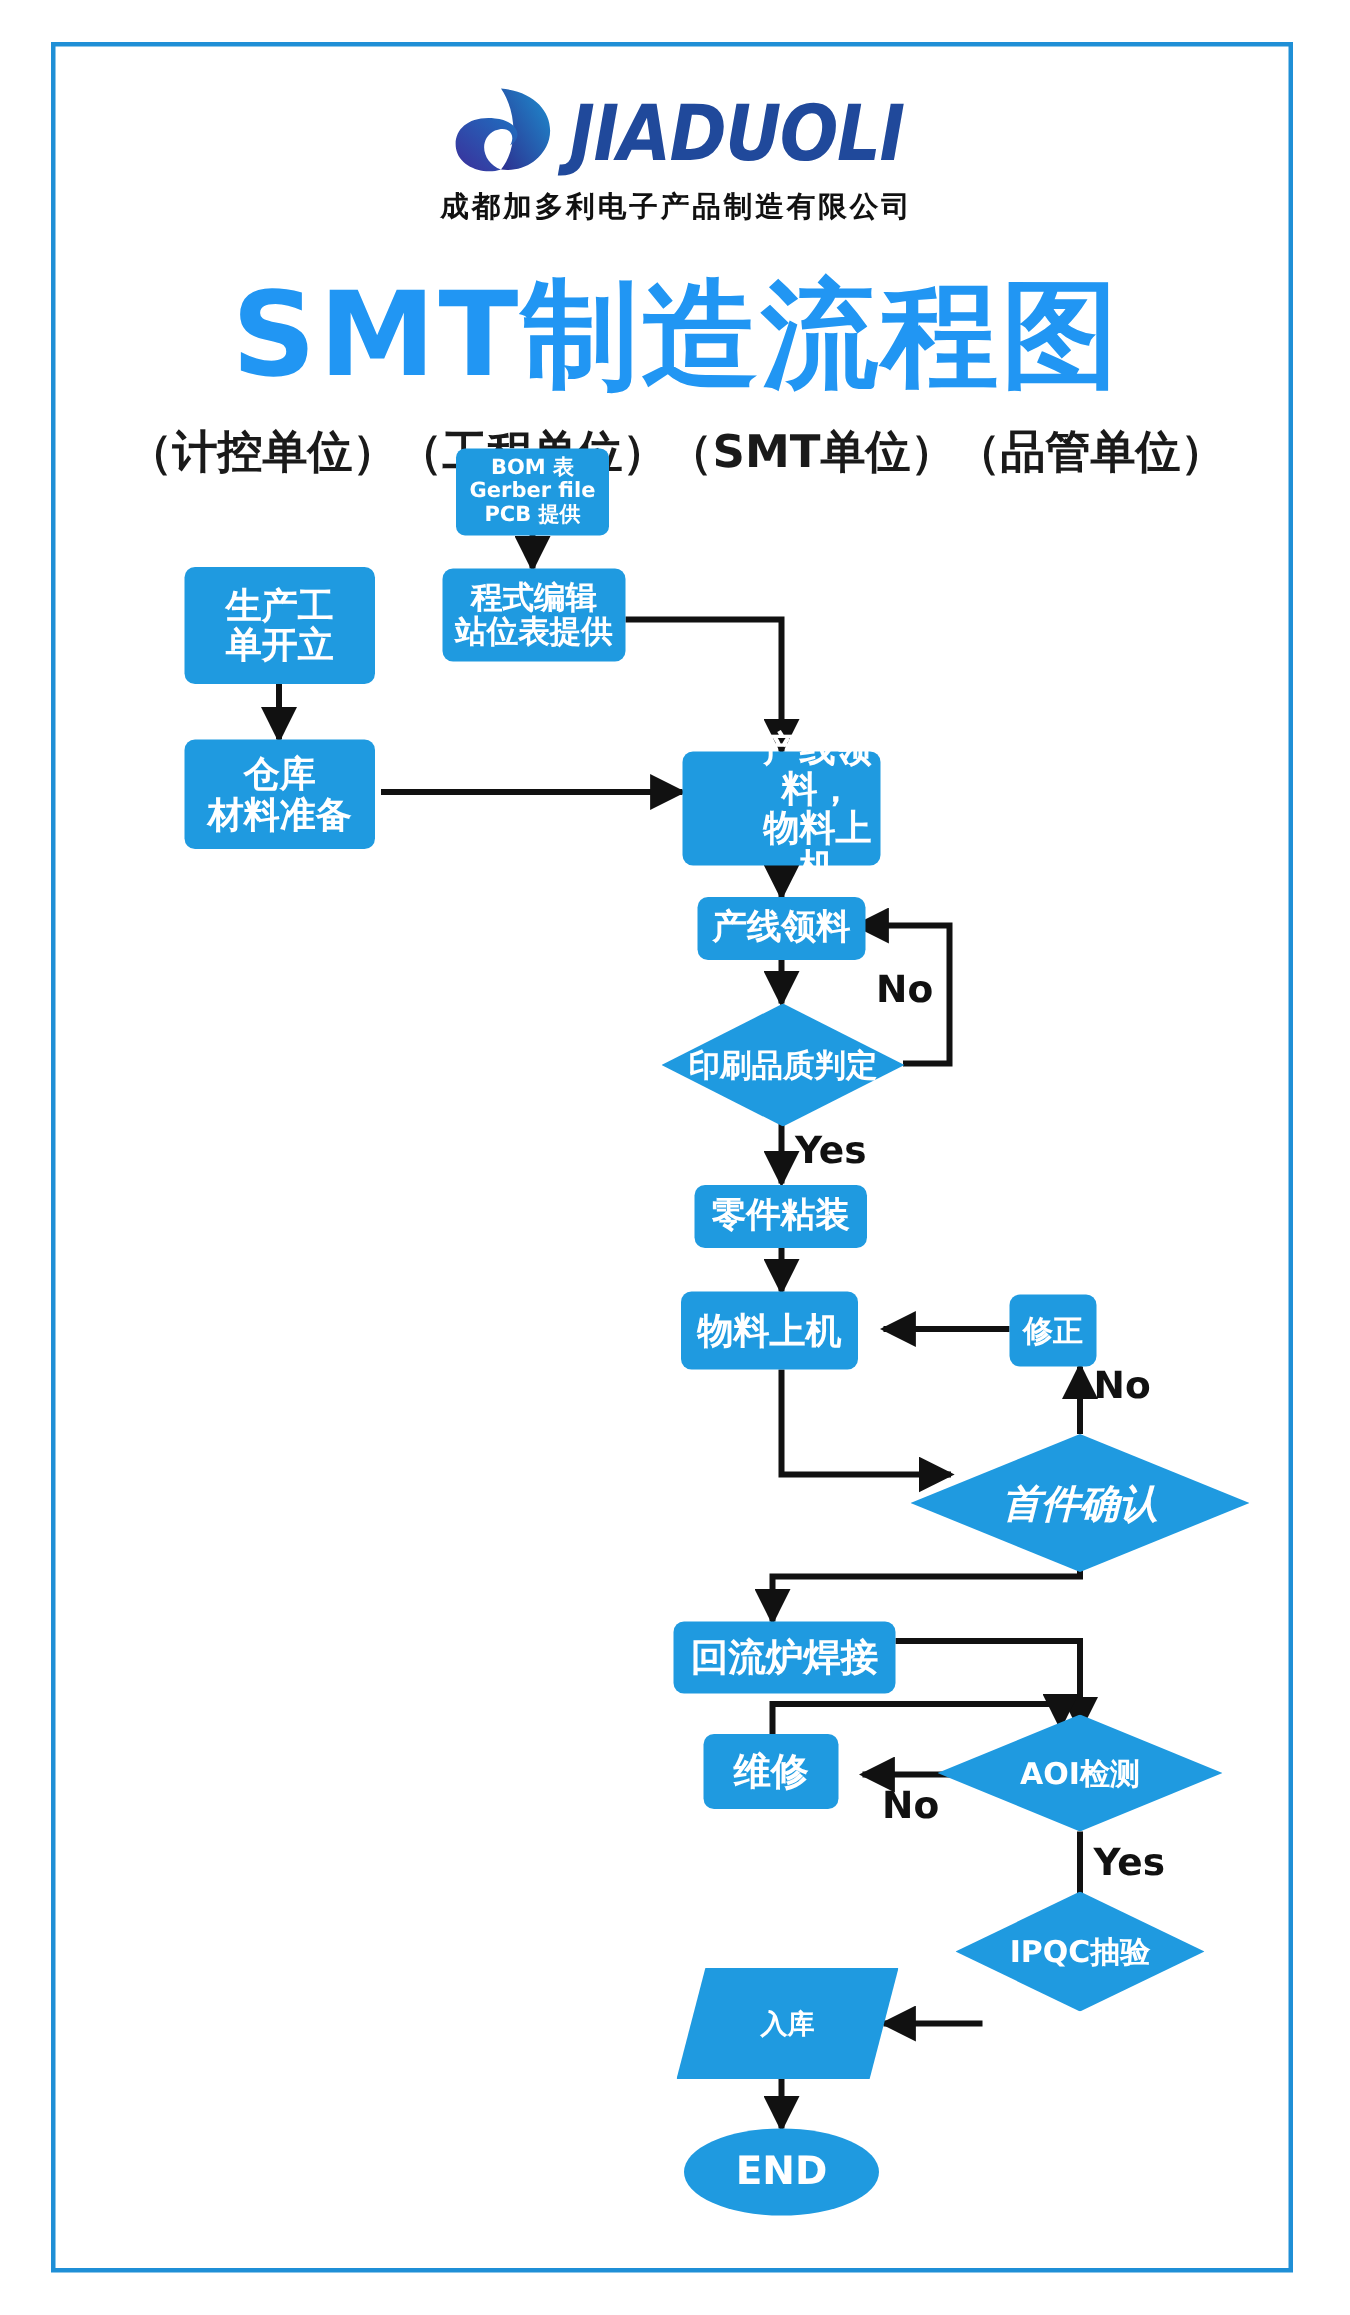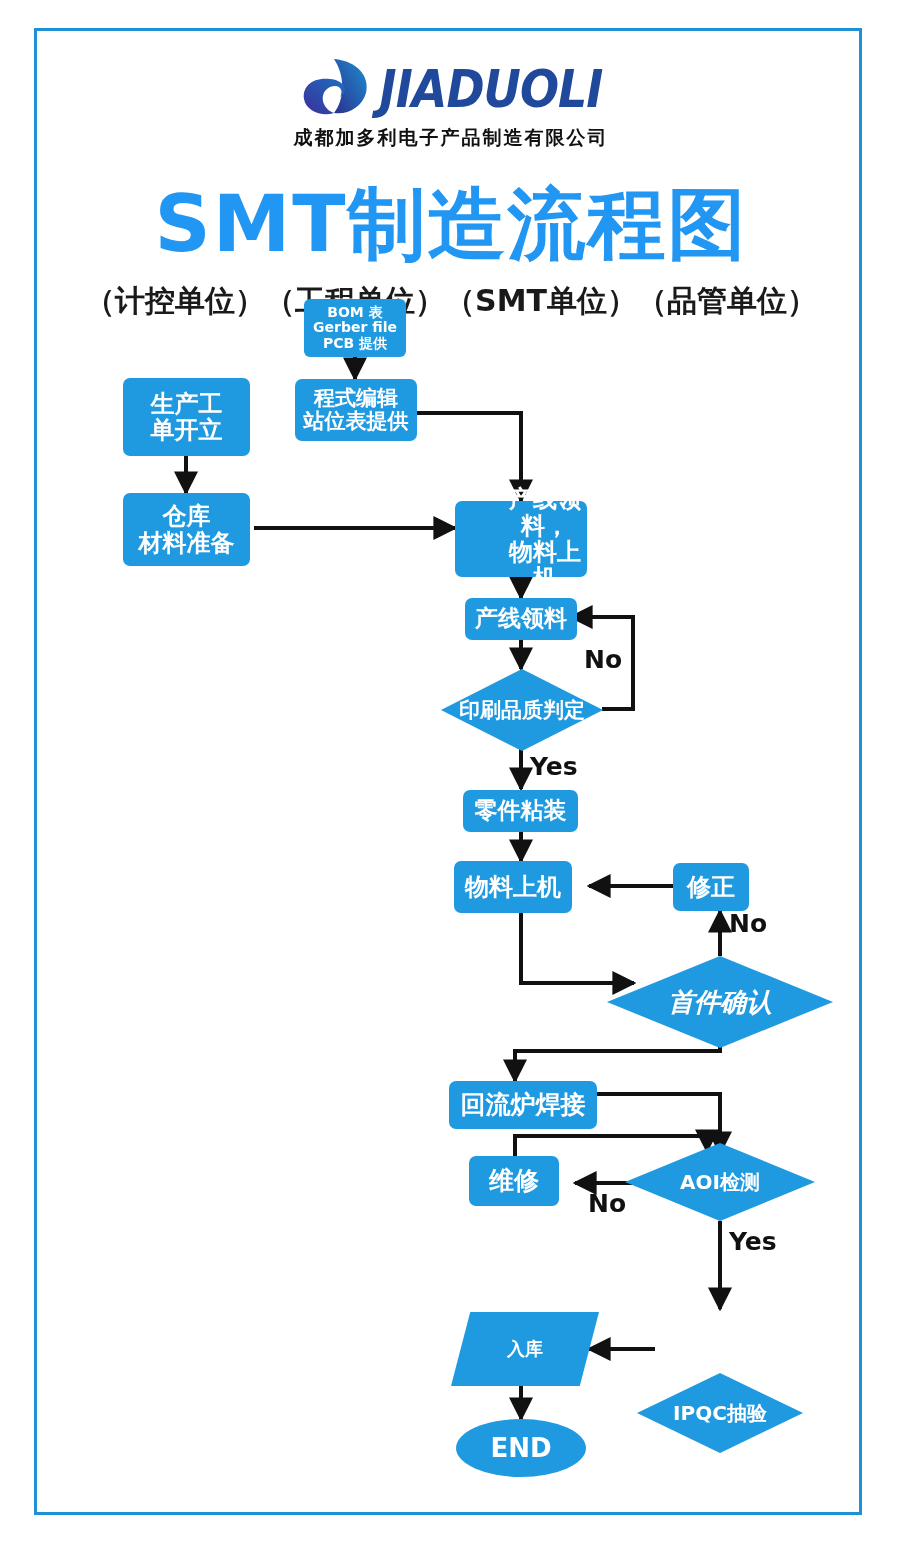--- a/index.html
+++ b/index.html
@@ -204,21 +204,21 @@
       </div>
 
       <div class="node rect" style="left:426px;top:759px;width:115px;height:42px;font-size:23px;justify-content:center;">
         <span>零件粘装</span>
       </div>
 
       <div class="node rect" style="left:417px;top:830px;width:118px;height:52px;font-size:24px;">
         <span>物料上机</span>
       </div>
 
-      <div class="node rect" style="left:636px;top:832px;width:76px;height:48px;font-size:24px;">
+      <div class="node rect" style="left:636px;top:832px;width:58px;height:48px;font-size:20px;">
         <span>修正</span>
       </div>
 
       <div class="diamond-wrap" style="left:570px;top:925px;width:226px;height:92px;font-style:italic;">
         <div class="diamond"></div>
         <div class="diamond-label" style="font-size:26px;">首件确认</div>
       </div>
 
       <div class="node rect" style="left:412px;top:1050px;width:148px;height:48px;font-size:25px;">
         <span>回流炉焊接</span>
@@ -226,21 +226,21 @@
 
       <div class="node rect" style="left:432px;top:1125px;width:90px;height:50px;font-size:25px;">
         <span>维修</span>
       </div>
 
       <div class="diamond-wrap" style="left:588px;top:1112px;width:190px;height:78px;">
         <div class="diamond"></div>
         <div class="diamond-label" style="font-size:20px;">AOI检测</div>
       </div>
 
-      <div class="diamond-wrap" style="left:600px;top:1342px;width:166px;height:80px;">
+      <div class="diamond-wrap" style="left:600px;top:1230px;width:166px;height:80px;">
         <div class="diamond"></div>
         <div class="diamond-label" style="font-size:20px;">IPQC抽验</div>
       </div>
 
       <div class="trap-wrap" style="left:414px;top:1281px;width:148px;height:74px;">
         <div class="trap"></div>
         <div class="trap-label" style="font-size:18px;font-family:Liberation Mono, monospace;">入库</div>
       </div>
 
       <div class="ellipse" style="left:419px;top:1388px;width:130px;height:58px;font-size:26px;">

